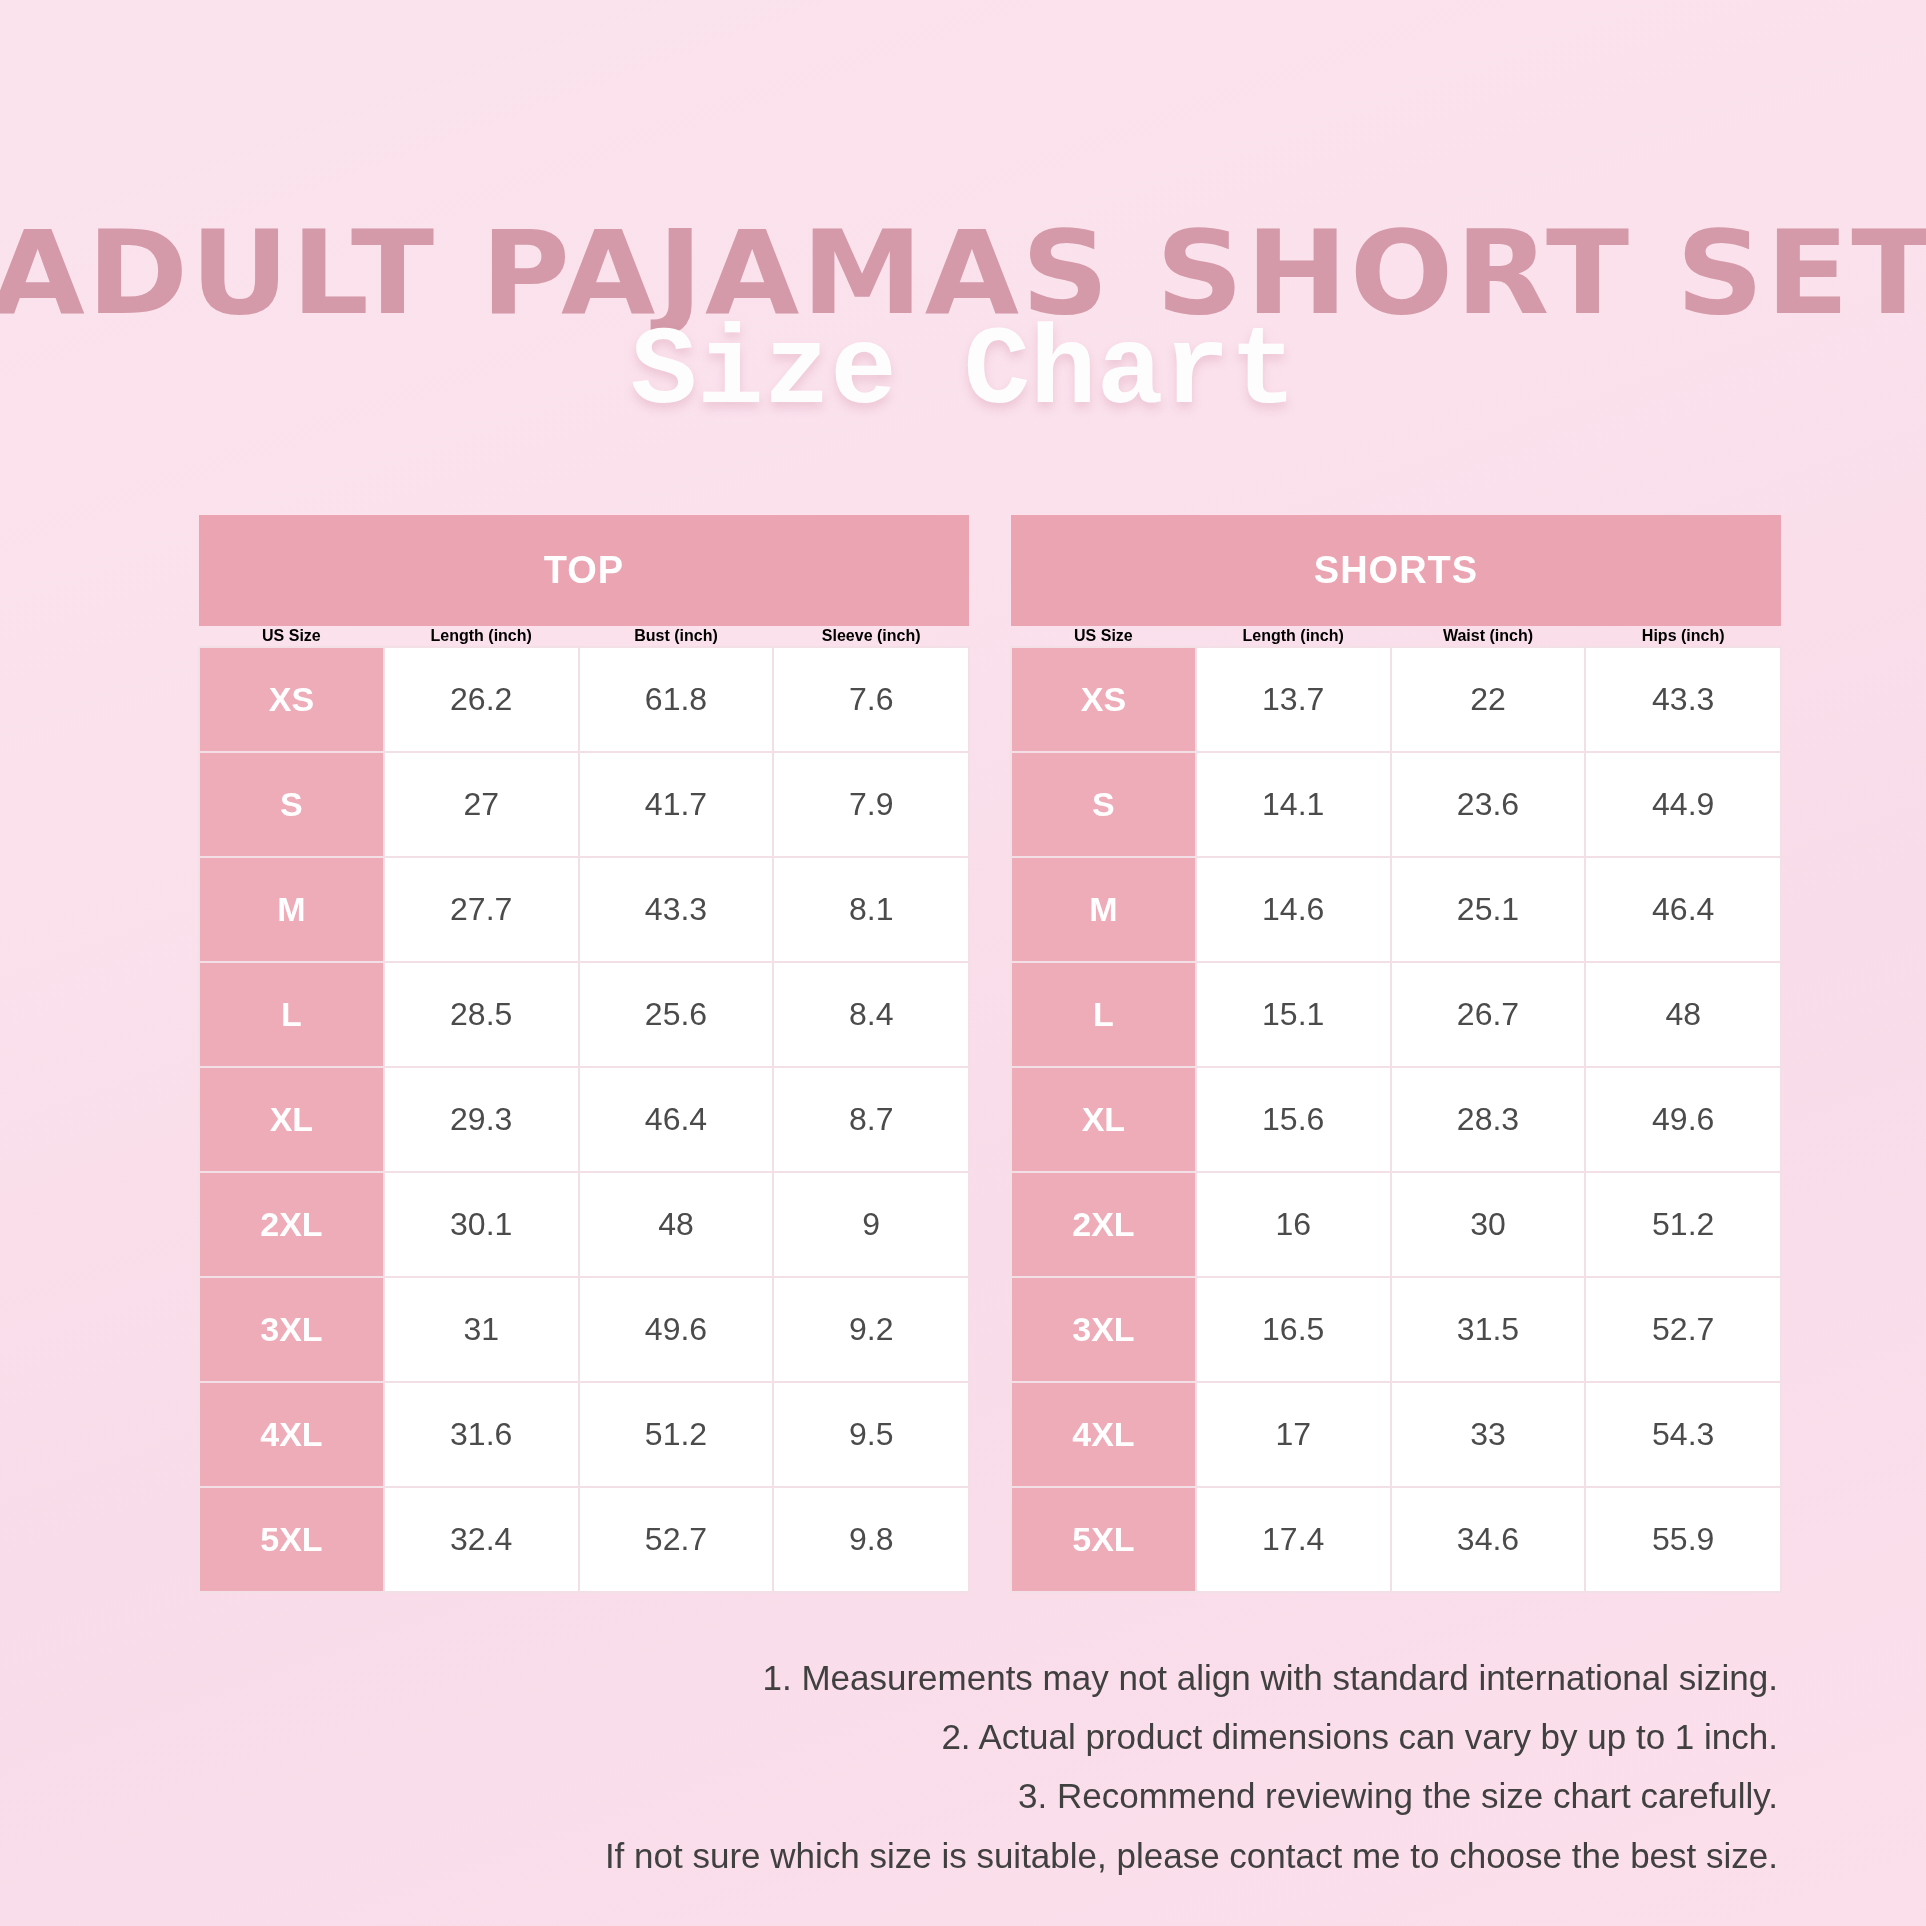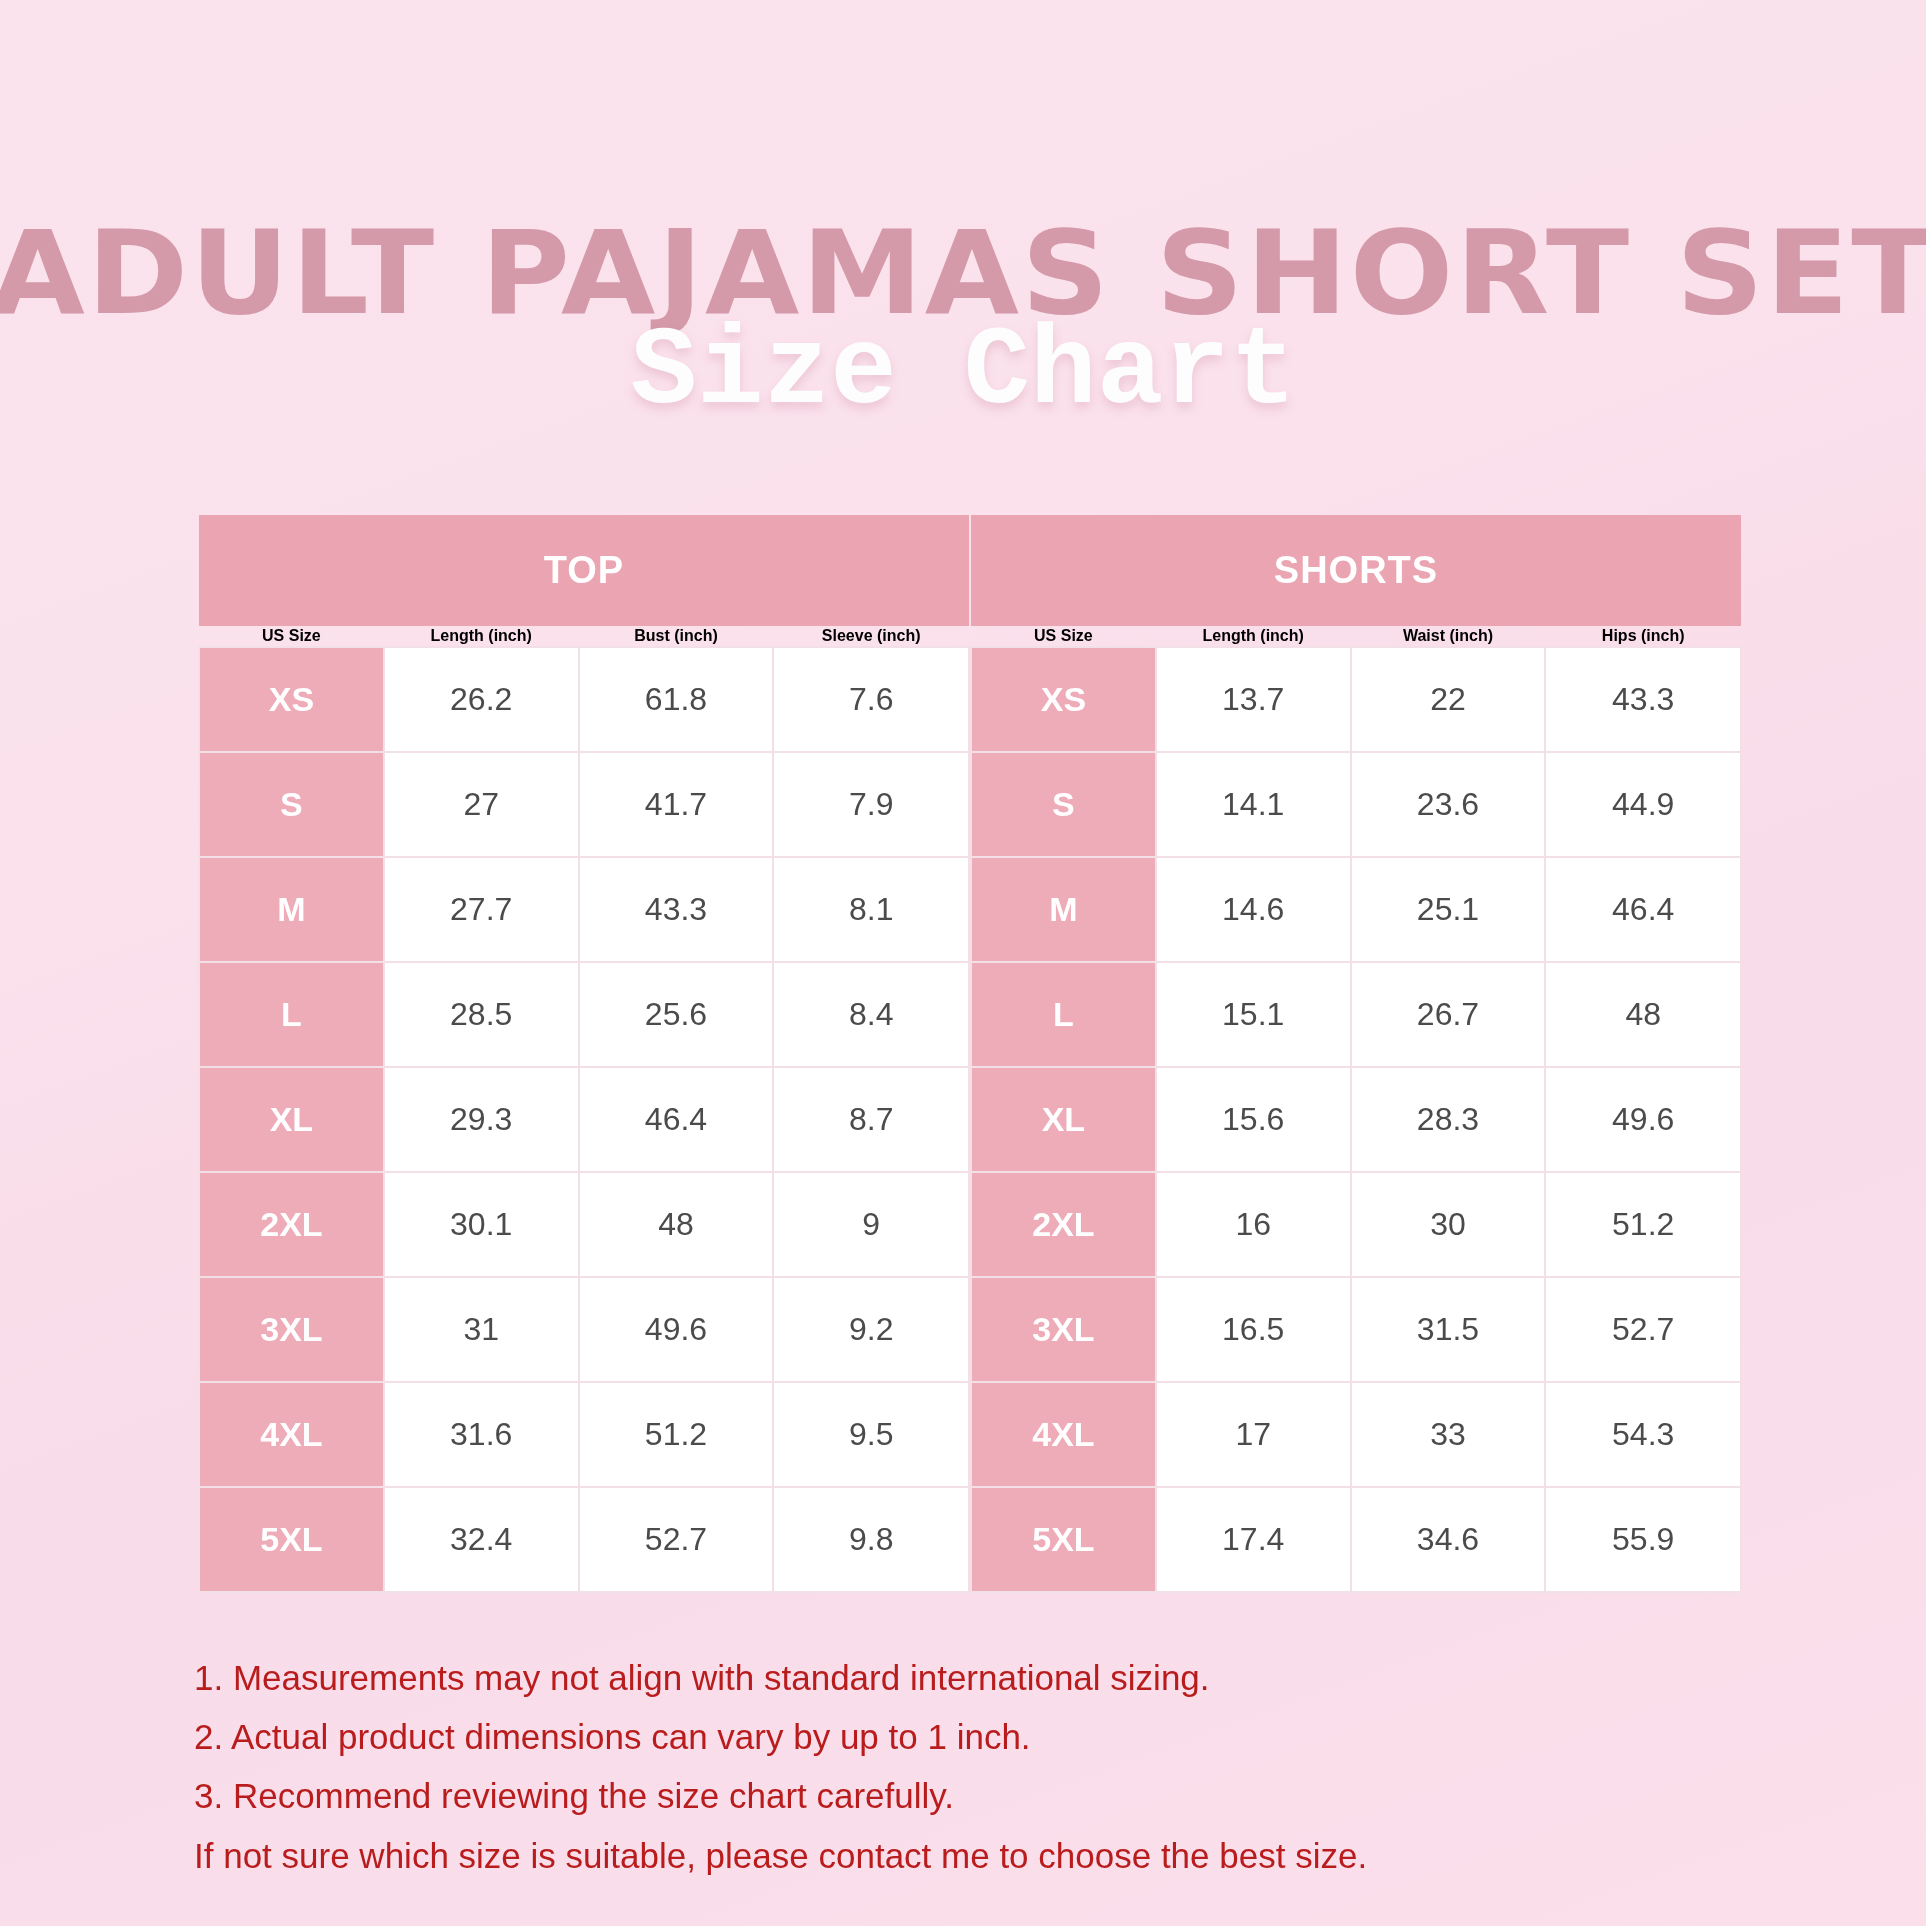--- a/index.html
+++ b/index.html
@@ -51,20 +51,21 @@
     font-style: normal;
   }
 
   
   .tables {
     position: absolute;
     top: 515px;
     left: 198px;
     width: 1584px;
     display: flex;
+    gap: 40px;
   }
   .table-block {
     width: 772px;
   }
   table {
     width: 100%;
     border-collapse: collapse;
     table-layout: fixed;
   }
   .tbl-title td {
@@ -95,23 +96,24 @@
   col.c-a { width: 25.3%; }
   col.c-b { width: 25.3%; }
   col.c-c { width: 25.4%; }
 
   
   .notes {
     position: absolute;
     left: 194px;
     top: 1651px;
     width: 1584px;
-    color: #b91c1c;
+    color: #404040;
     font-size: 35px;
     line-height: 1.52;
+    text-align: right;
   }
   .notes div {
     margin-bottom: 6px;
   }
 </style>
 </head>
 <body>
 
 <div class="page">
 

